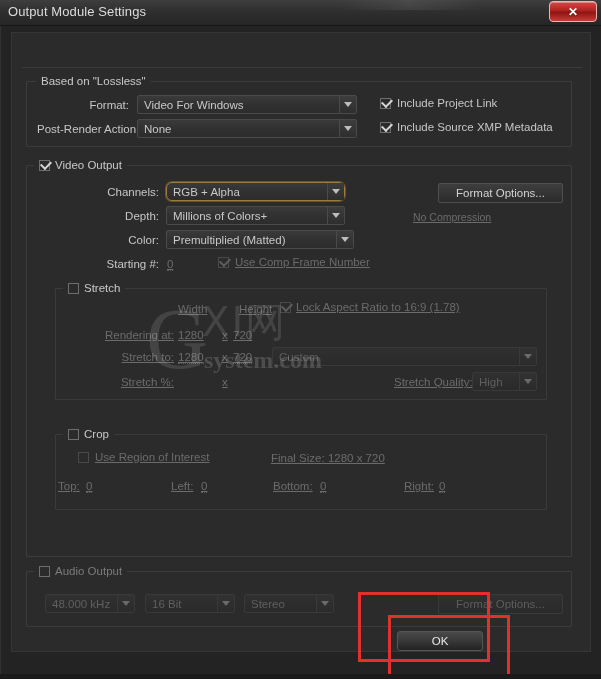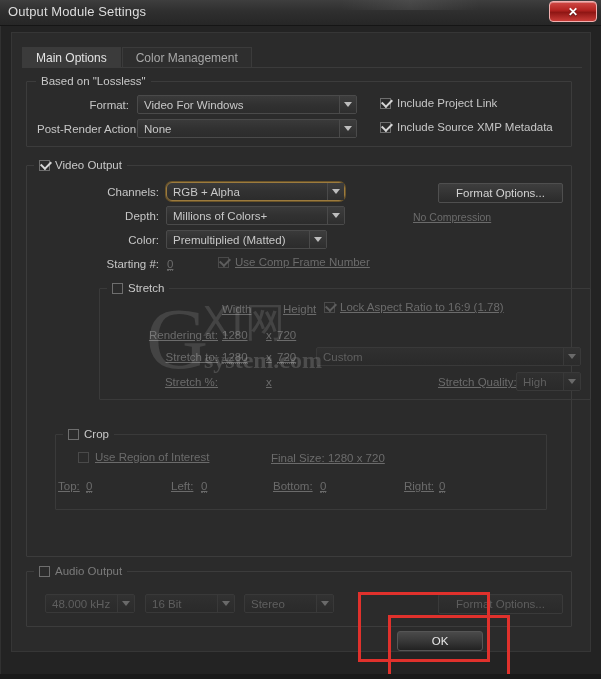--- a/index.html
+++ b/index.html
@@ -156,28 +156,20 @@
     <div class="titlebar-highlight"></div>
     <div class="titlebar-text">Output Module Settings</div>
     <div class="close-btn">
       <span>✕</span>
     </div>
   </div>
 
   <div class="dialog">
     <div class="dialog-inner">
 
-      <div class="tabstrip">
-        <div class="tab active">
-          <span>Main Options</span>
-        </div>
-        <div class="tab">
-          <span>Color Management</span>
-        </div>
-      </div>
       <div class="tab-underline"></div>
 
       <div class="group" style="left:14px; top:48px; width:546px; height:66px;">
         <div class="group-label">Based on "Lossless"</div>
 
         <div class="lbl r" style="left:10px; top:17px; width:92px;">Format:</div>
         <div class="dd" style="left:110px; top:13px; width:220px;">
           <div class="dd-text">Video For Windows</div>
           <div class="dd-arrow">
               <i></i>
@@ -219,41 +211,41 @@
 
         <div class="lbl r" style="left:10px; top:44px; width:122px;">Depth:</div>
         <div class="dd" style="left:139px; top:40px; width:179px;">
           <div class="dd-text">Millions of Colors+</div>
           <div class="dd-arrow">
               <i></i>
             </div>
         </div>
 
         <div class="lbl r" style="left:10px; top:68px; width:122px;">Color:</div>
-        <div class="dd" style="left:139px; top:64px; width:161px;">
+        <div class="dd" style="left:139px; top:64px; width:188px;">
           <div class="dd-text">Premultiplied (Matted)</div>
           <div class="dd-arrow">
               <i></i>
             </div>
         </div>
 
         <div class="lbl r" style="left:10px; top:92px; width:122px;">Starting #:</div>
         <div class="lbl dim val-underline" style="left:140px; top:92px;">0</div>
 
         <div style="position:absolute; left:191px; top:90px; display:flex; align-items:center; gap:6px;">
           <span class="cb dim checked"></span>
           <span class="lbl dim" style="position:static;">Use Comp Frame Number</span>
         </div>
 
         <div class="btn" style="left:411px; top:17px; width:125px;">
           <span>Format Options...</span>
         </div>
         <div class="lbl dim" style="left:386px; top:45px; font-size:10.5px;">No Compression</div>
 
-        <div class="group" style="left:28px; top:122px; width:492px; height:112px; border-color:#3a3a3a;margin-left:44px;">
+        <div class="group" style="left:28px; top:122px; width:492px; height:112px; border-color:#3a3a3a;">
           <div class="group-label chk" style="background:#2b2b2b;">
             <span class="cb"></span>
             <span>Stretch</span>
           </div>
 
           <div class="lbl dim" style="left:122px; top:14px;">Width</div>
           <div class="lbl dim" style="left:183px; top:14px;">Height</div>
           <div style="position:absolute; left:224px; top:12px; display:flex; align-items:center; gap:5px;">
             <span class="cb dim checked"></span>
             <span class="lbl dim" style="position:static;">Lock Aspect Ratio to 16:9 (1.78)</span>

